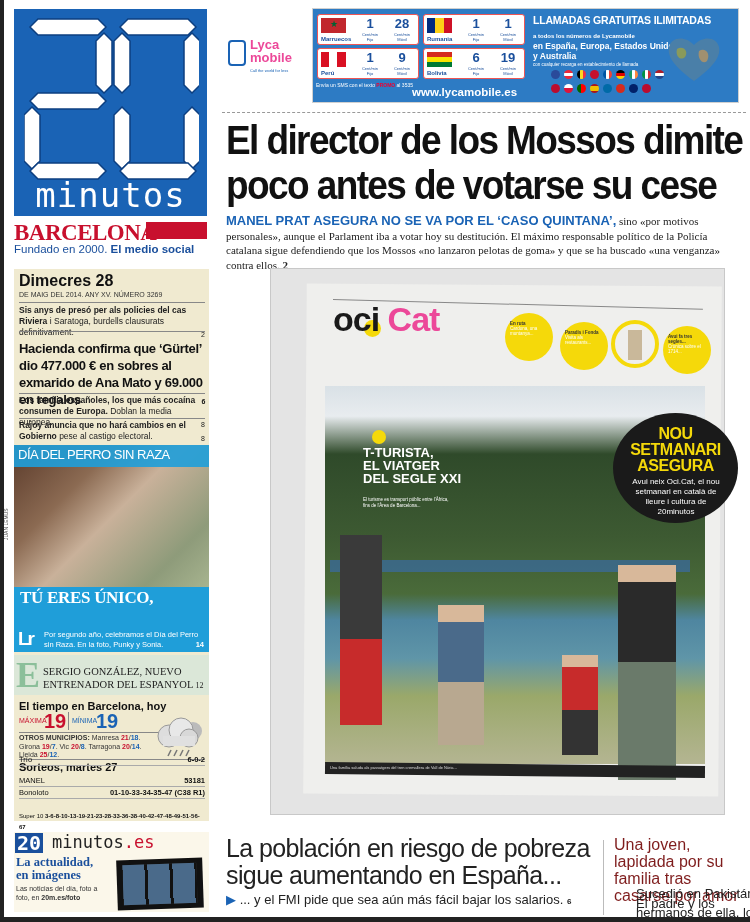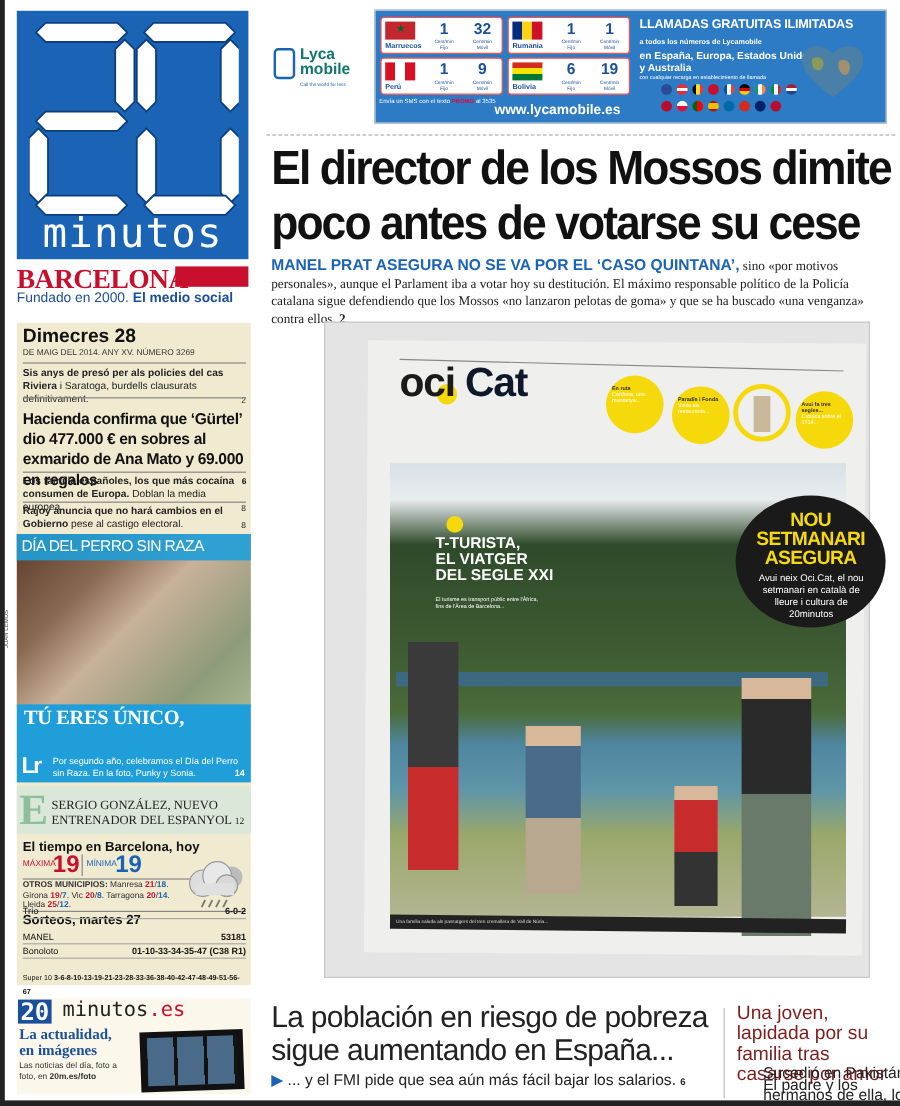--- a/index.html
+++ b/index.html
@@ -72,21 +72,21 @@
 #webLogo{left:15px;top:833px;font-size:20px;font-weight:bold;color:#fff;background:#1a4f9c;padding:0 2px;line-height:20px;font-family:"DejaVu Sans Mono",monospace}
 #webMin{left:52px;top:832px;font-family:"DejaVu Sans Mono",monospace;font-size:17px;color:#222}
 #webMin span{color:#c8102e}
 #webH{left:16px;top:856px;font-family:"Liberation Serif",serif;font-weight:bold;font-size:12.5px;line-height:13px;color:#1a4f9c}
 #webS{left:16px;top:884px;font-size:7px;line-height:9px;color:#333}
 #webImg{left:117px;top:859px;width:86px;height:50px;background:#111;transform:rotate(-2deg)}
 
 #stack{left:270px;top:268px;width:455px;height:547px;background:#e4e4e4;border:1px solid #c8c8c8}
 #cover{left:305px;top:285px;width:415px;height:510px;background:#efefed;transform:rotate(0.4deg)}
 #ocilogo{left:333px;top:300px;font-weight:bold;font-size:34px;letter-spacing:-1px;color:#1a1a1a}
-#ocilogo span{color:#0f172a}
+#ocilogo span{color:#ec4899}
 #ocidot{left:364px;top:320px;width:17px;height:17px;border-radius:50%;background:#f5d90a}
 .ycirc{position:absolute;width:48px;height:48px;border-radius:50%;background:#f5d90a;font-size:4.5px;color:#fff;padding:8px 5px;line-height:5px}
 .ycirc b{color:#333}
 #photo{left:325px;top:386px;width:380px;height:378px;background:linear-gradient(180deg,#d9e1e6 0%,#e8ecef 8%,#2f4a2a 18%,#3d5a32 40%,#4a6b3a 55%,#4f86a0 62%,#5f95a8 72%,#9aa86a 82%,#b4b592 100%)}
 #capbar{left:325px;top:764px;width:380px;height:12px;background:#222;transform:rotate(0.6deg)}
 #capTxt{left:330px;top:765px;color:#ddd;font-size:4px;width:370px}
 #tTitle{left:363px;top:446px;color:#fff;font-weight:bold;font-size:13px;line-height:13px}
 #tBody{left:363px;top:497px;color:#fff;font-size:4.5px;width:90px;line-height:5.5px}
 #badge{left:613px;top:413px;width:125px;height:110px;border-radius:50%;background:#1a1a1a}
 #badgeH{left:613px;top:426px;width:125px;text-align:center;color:#f5d90a;font-weight:bold;font-size:16px;line-height:16px;letter-spacing:-0.5px}
@@ -132,21 +132,21 @@
 <div class="abs" id="founded"><span>Fundado en 2000.</span> <b>El medio social</b></div>
 
 <div class="abs" id="ad">
   <div class="rate" style="left:4px;top:5px">
     <div class="flag" style="background:#c1272d">
         <span style="color:#006233;font-size:9px;position:absolute;left:9px;top:1px">★</span>
       </div>
     <div class="cname">Marruecos</div>
     <div class="n" style="left:38px">1</div>
     <div class="l" style="left:38px"><span>Cent/min</span><br><span>Fijo</span></div>
-    <div class="n" style="left:70px">32</div>
+    <div class="n" style="left:70px">28</div>
     <div class="l" style="left:70px"><span>Cent/min</span><br><span>Móvil</span></div>
   </div>
   <div class="rate" style="left:110px;top:5px">
     <div class="flag" style="background:linear-gradient(90deg,#002b7f 33%,#fcd116 33% 66%,#ce1126 66%)"></div>
     <div class="cname">Rumania</div>
     <div class="n" style="left:38px">1</div>
     <div class="l" style="left:38px"><span>Cent/min</span><br><span>Fijo</span></div>
     <div class="n" style="left:70px">1</div>
     <div class="l" style="left:70px"><span>Cent/min</span><br><span>Móvil</span></div>
   </div>
@@ -194,21 +194,21 @@
   <div class="fl" style="left:13px;background:linear-gradient(#fff 50%,#dc143c 50%)"></div>
   <div class="fl" style="left:26px;background:linear-gradient(90deg,#006600 40%,#ff0000 40%)"></div>
   <div class="fl" style="left:39px;background:linear-gradient(#aa151b 25%,#f1bf00 25% 75%,#aa151b 75%)"></div>
   <div class="fl" style="left:52px;background:#006aa7"></div>
   <div class="fl" style="left:65px;background:#d52b1e"></div>
   <div class="fl" style="left:78px;background:#012169"></div>
   <div class="fl" style="left:91px;background:#ba0c2f"></div>
 </div>
 <div class="abs" id="adlogo">
   <div style="position:absolute;left:0;top:2px;width:18px;height:26px;border:2px solid #1a63b5;border-radius:4px;background:#fff"></div>
-  <div style="position:absolute;left:22px;top:0;font-weight:bold;font-size:13px;color:#0f766e;line-height:13px">Lyca mobile</div>
+  <div style="position:absolute;left:22px;top:0;font-weight:bold;font-size:13px;color:#ec4899;line-height:13px">Lyca mobile</div>
   <div style="position:absolute;left:22px;top:30px;font-size:4px;color:#1a63b5">Call the world for less</div>
 </div>
 
 <div class="abs" id="dash"></div>
 <div class="abs" id="headline">El director de los Mossos dimite poco antes de votarse su cese</div>
 <div class="abs" id="lead">
   <span class="kick">MANEL PRAT ASEGURA NO SE VA POR EL ‘CASO QUINTANA’,</span><span> sino «por motivos personales», aunque el Parlament iba a votar hoy su destitución. El máximo responsable político de la Policía catalana sigue defendiendo que los Mossos «no lanzaron pelotas de goma» y que se ha buscado «una venganza» contra ellos.</span> <b>2</b>
 </div>
 
 <div class="abs" id="leftcol"></div>

